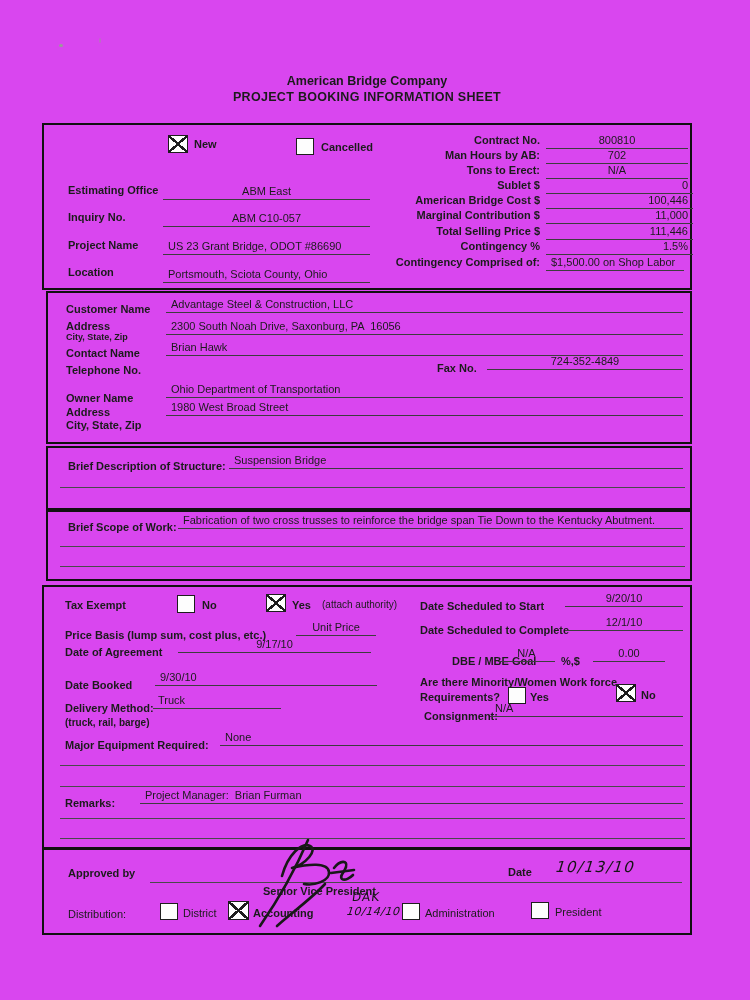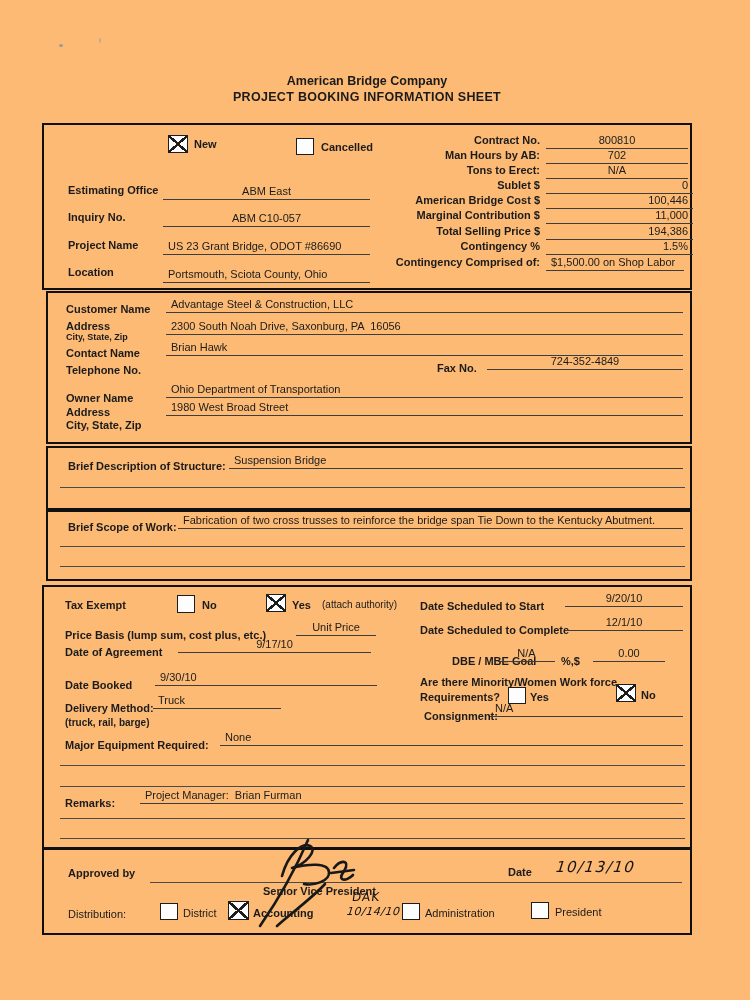--- a/index.html
+++ b/index.html
@@ -1,16 +1,16 @@
 <!DOCTYPE html>
 <html><head>
 <meta charset="utf-8">
 <style>
   html,body{margin:0;padding:0;background:#e8e8e8;}
-  .page{position:relative;width:750px;height:1000px;background:#fdba74;
+  .page{position:relative;width:750px;height:1000px;background:#d946ef;
         font-family:"Liberation Sans",sans-serif;color:#1b1b1b;overflow:hidden;margin:0 auto;}
   .box{position:absolute;border:2px solid #101010;background:transparent;}
   .lab{position:absolute;font-size:11px;font-weight:700;white-space:nowrap;line-height:1.1;}
   .nlab{position:absolute;font-size:11px;font-weight:400;white-space:nowrap;line-height:1.1;}
   .rlab{position:absolute;font-size:11px;font-weight:700;white-space:nowrap;text-align:right;line-height:1.1;}
   .small{font-size:9px;}
   .note{font-weight:400;font-size:10px;}
   .fl{position:absolute;border-bottom:1.6px solid #3d3d3d;display:flex;align-items:flex-end;
       font-size:11px;line-height:1.15;padding-bottom:1px;}
   .fl span{white-space:pre;}
@@ -91,21 +91,21 @@
       <span>100,446</span>
     </div>
 
   <div class="rlab" style="right:210px;top:209px;">Marginal Contribution $</div>
   <div class="fl r" style="left:546px;top:207px;width:142px;height:15px;">
       <span>11,000</span>
     </div>
 
   <div class="rlab" style="right:210px;top:225px;">Total Selling Price $</div>
   <div class="fl r" style="left:546px;top:223px;width:142px;height:15px;">
-      <span>194,386</span>
+      <span>111,446</span>
     </div>
 
   <div class="rlab" style="right:210px;top:240px;">Contingency %</div>
   <div class="fl r" style="left:546px;top:238px;width:142px;height:15px;">
       <span>1.5%</span>
     </div>
 
   <div class="rlab" style="right:210px;top:256px;">Contingency Comprised of:</div>
   <div class="fl pl" style="left:546px;top:254px;width:138px;height:15px;">
       <span>$1,500.00 on Shop Labor</span>

